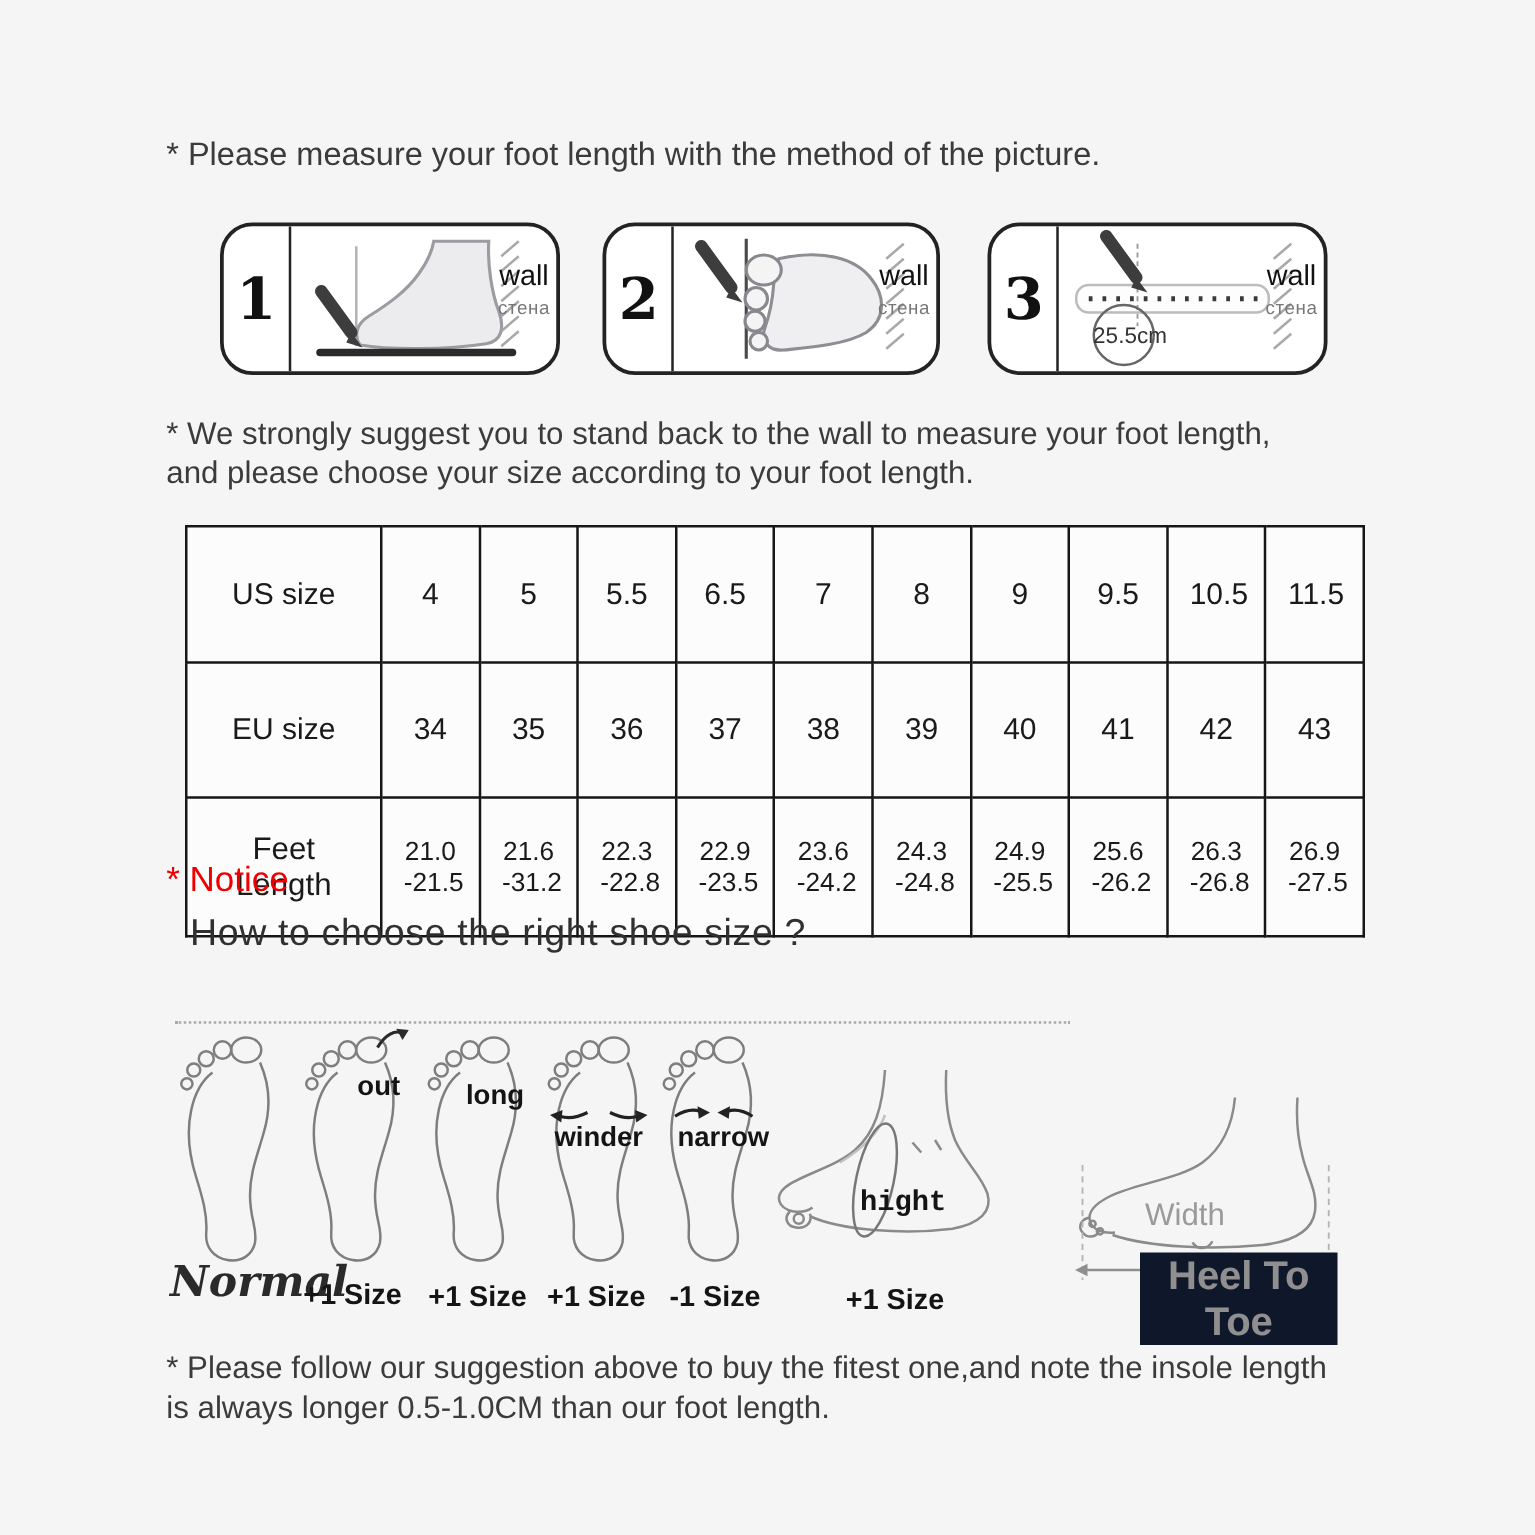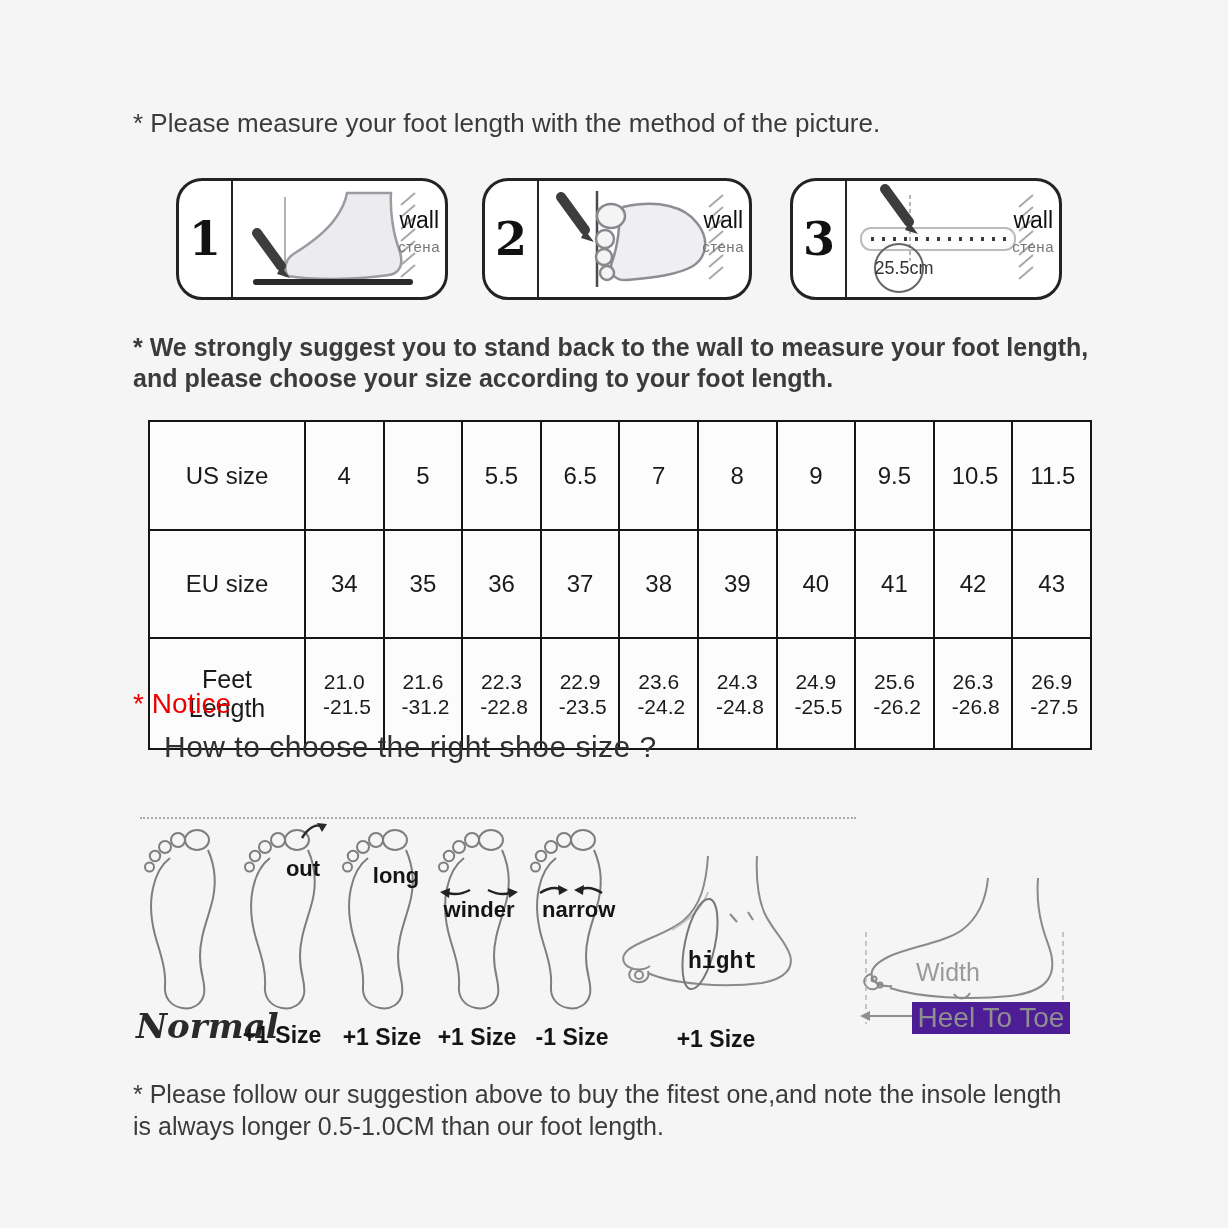--- a/index.html
+++ b/index.html
@@ -40,35 +40,35 @@
     font-size:24px;color:#1a1a1a;padding:17px;
   }
   td.rowhead{font-size:26px;color:#222;}
   tr.r1 td{height:73px;}
   tr.r2 td{height:72px;}
   tr.r3 td{height:75px;}
   tr.r3 td{font-size:21px;line-height:25px;}
   tr.r3 td.rowhead{font-size:25px;line-height:normal;}
   
   .notice-title{position:absolute;left:133px;top:688px;font-size:28px;color:#ee0000;}
-  .notice-q{position:absolute;left:164px;top:730px;font-size:30px;color:#303030;letter-spacing:.5px;}
+  .notice-q{position:absolute;left:152px;top:730px;font-size:30px;color:#303030;letter-spacing:.5px;}
   
   .dotline{position:absolute;left:140px;top:817px;width:716px;border-top:2px dotted #a9a9a9;}
   svg.fp{position:absolute;top:820px;width:86px;height:192px;}
   .lbl{position:absolute;font-weight:700;color:#141414;font-size:22px;text-align:center;}
   .lbl-hight{font-weight:600;font-size:23px;font-family:Liberation Mono, monospace;}
   .size-note{position:absolute;font-weight:700;color:#141414;font-size:23px;text-align:center;}
   .normal-note{
     position:absolute;left:136px;top:1006px;width:110px;text-align:center;
     font-family:"DejaVu Serif", serif;font-style:italic;font-size:34px;color:#2a2a2a;font-weight:600;
   }
   .width-lbl{position:absolute;left:916px;top:958px;font-size:25px;color:#9a9a9a;}
   .heel-lbl{
     position:absolute;left:912px;top:1002px;width:150px;text-align:center;
-    font-size:28px;color:#8f8f8f;background:#4c1d95;padding:0 4px;
+    font-size:32px;color:#8f8f8f;background:#0f172a;padding:0 4px;font-weight:bold;
   }
   .footer{position:absolute;left:133px;top:1078px;font-size:25px;line-height:32px;color:#3b3b3b;}
 </style>
 </head>
 <body>
 
 <svg width="0" height="0" style="position:absolute" aria-hidden="true">
   <defs>
     <g id="hatch" stroke="#a8a8a8" stroke-width="2">
       <line x1="0" y1="12" x2="14" y2="0"></line>
@@ -141,21 +141,21 @@
         <circle cx="52" cy="87" r="24" fill="none" stroke="#666" stroke-width="2"></circle>
         <use href="#hatch" x="172" y="14"></use>
         <use href="#pen" x="38" y="8"></use>
       </svg>
       <span class="cm-label">25.5cm</span>
       <span class="wall-en">wall</span>
       <span class="wall-ru">стена</span>
     </div>
   </div>
 
-  <div class="abs para2" style="left:133px;top:332px;font-weight:bold;">
+  <div class="abs para2" style="left:133px;top:332px;">
     <div>* We strongly suggest you to stand back to the wall to measure your foot length,</div>
     <div>and please choose your size according to your foot length.</div>
   </div>
 
   <table class="size-table">
     <colgroup>
       <col style="width:156px">
       <col>
         <col>
         <col>

